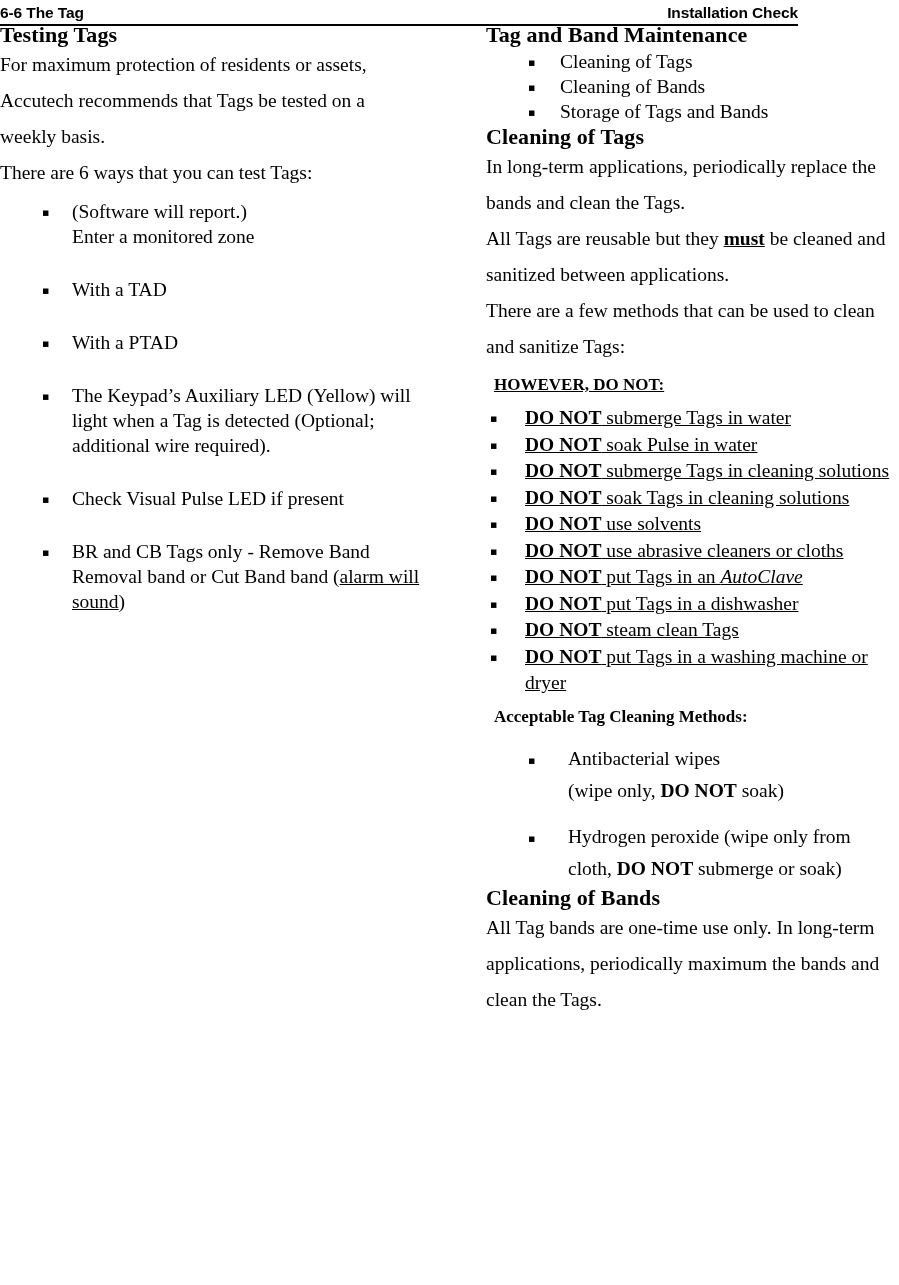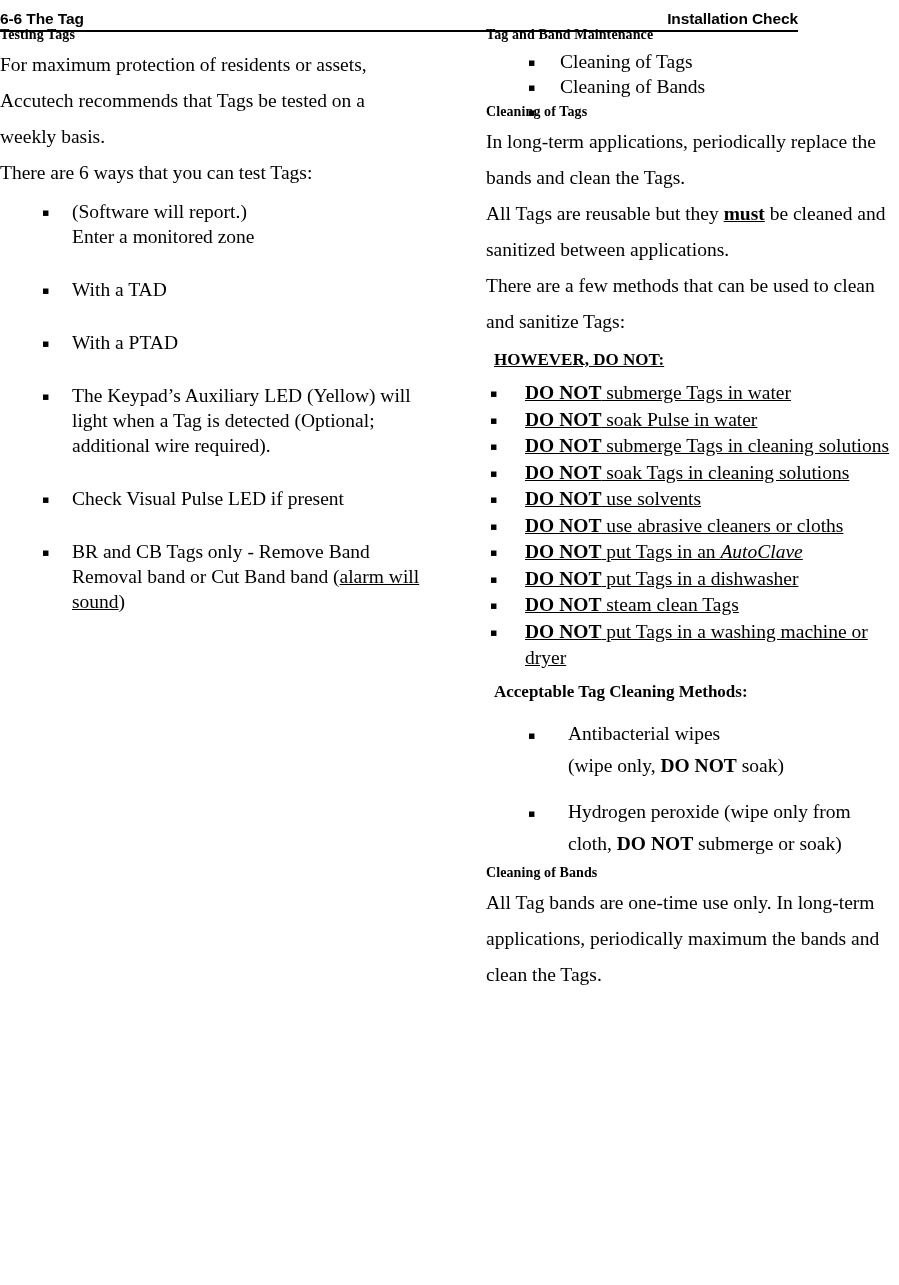--- a/index.html
+++ b/index.html
@@ -14,21 +14,21 @@
     position: relative;
     font-family: "Liberation Serif", "DejaVu Serif", serif;
     color: #000000;
     overflow: hidden;
   }
 
   
   .page-header {
     position: absolute;
     left: 0;
-    top: 10px;
+    top: 4px;
     width: 798px;
     height: 22px;
     border-bottom: 2.5px solid #000;
     box-sizing: border-box;
   }
   .page-header .hdr-row {
     display: flex;
     justify-content: space-between;
     align-items: flex-start;
     font-family: "Liberation Sans Narrow", "Liberation Sans", "DejaVu Sans", sans-serif;
@@ -51,21 +51,21 @@
   .col {
     position: absolute;
     top: 0;
   }
   .col-left  { left: 0px;   width: 420px; }
   .col-right { left: 486px; width: 413px; }
 
   h2.sec-title {
     font-family: "Liberation Serif", "DejaVu Serif", serif;
     font-weight: bold;
-    font-size: 14px;
+    font-size: 22px;
     line-height: 25px;
     margin: 0;
     padding: 0;
     letter-spacing: 0.1px;
   }
   .sp-title-left  { margin-top: 46px; }
   .sp-title-right { margin-top: 46px; }
 
   p.para {
     font-size: 19.5px;
@@ -208,20 +208,21 @@
       <li>
         <span class="bul">▪</span>
         <span class="txt">Cleaning of Tags</span>
       </li>
       <li>
         <span class="bul">▪</span>
         <span class="txt">Cleaning of Bands</span>
       </li>
       <li>
         <span class="bul">▪</span>
+        <span class="txt">Storage of Tags and Bands</span>
       </li>
     </ul>
 
     <h2 class="sec-title gap-lg">Cleaning of Tags</h2>
 
     <p class="para gap-sm">In long-term applications, periodically replace the bands and clean the Tags.</p>
 
     <p class="para gap-md"><span>All Tags are reusable but they </span><span class="bold-ul">must</span><span> be cleaned and sanitized between applications.</span></p>
 
     <p class="para gap-sm">There are a few methods that can be used to clean and sanitize Tags:</p>

